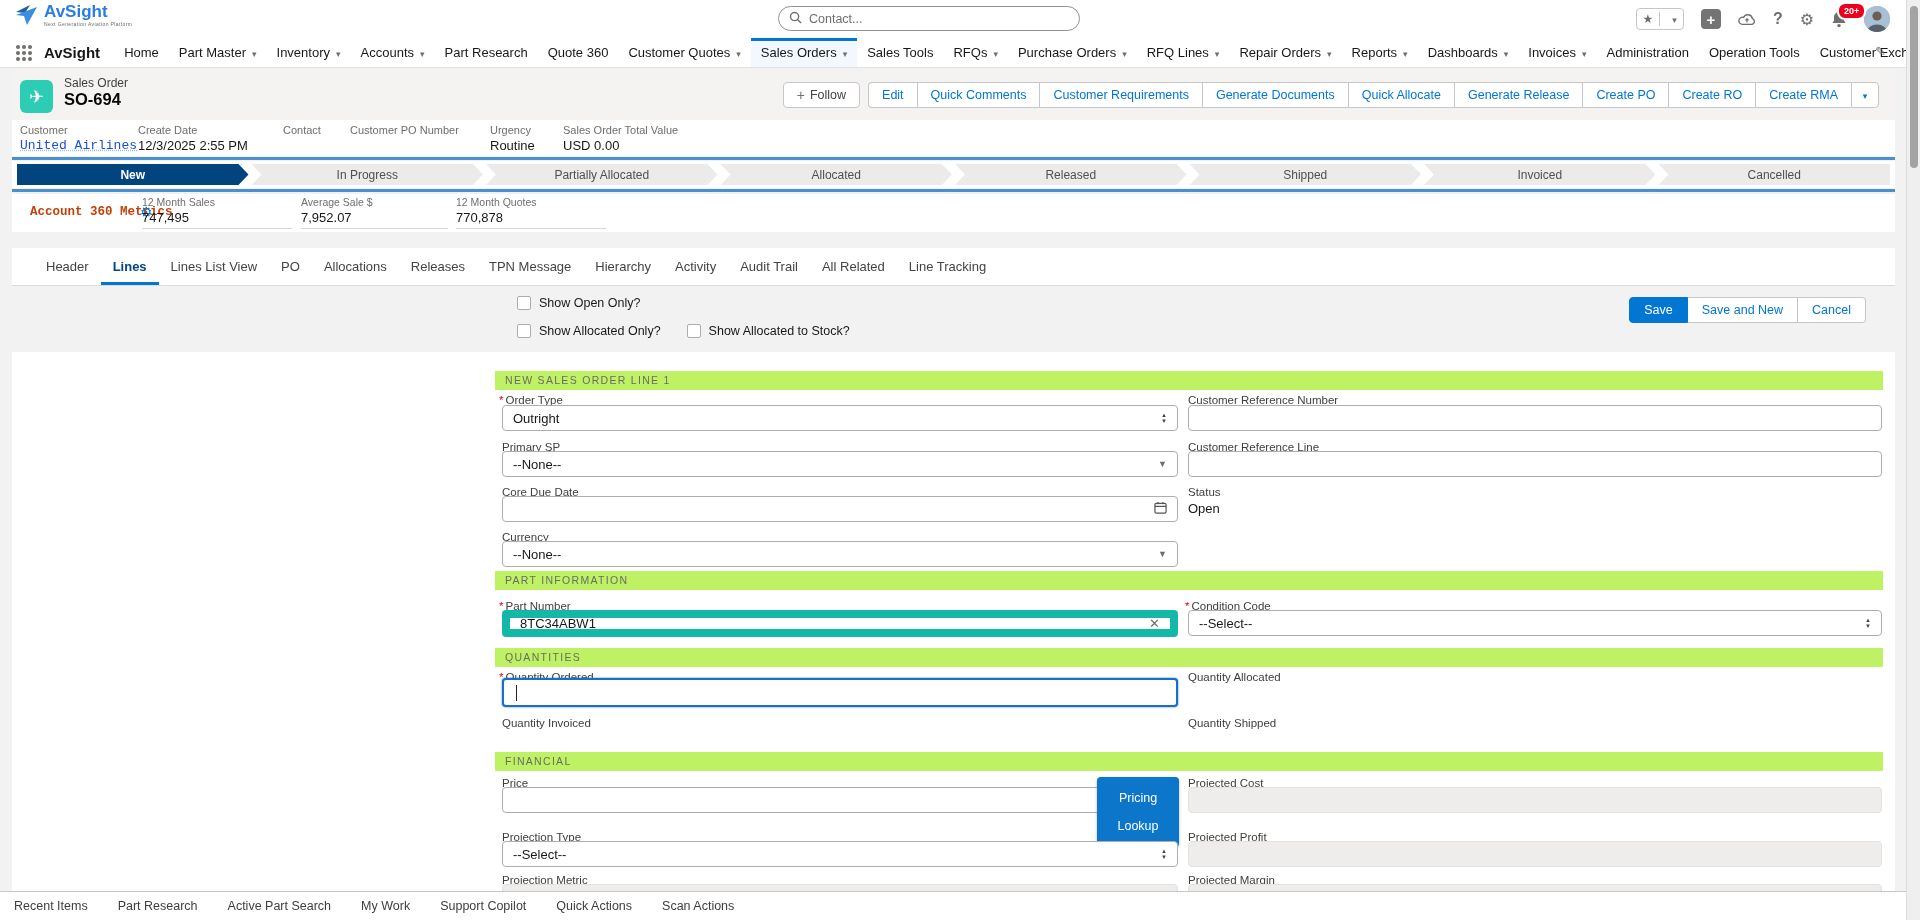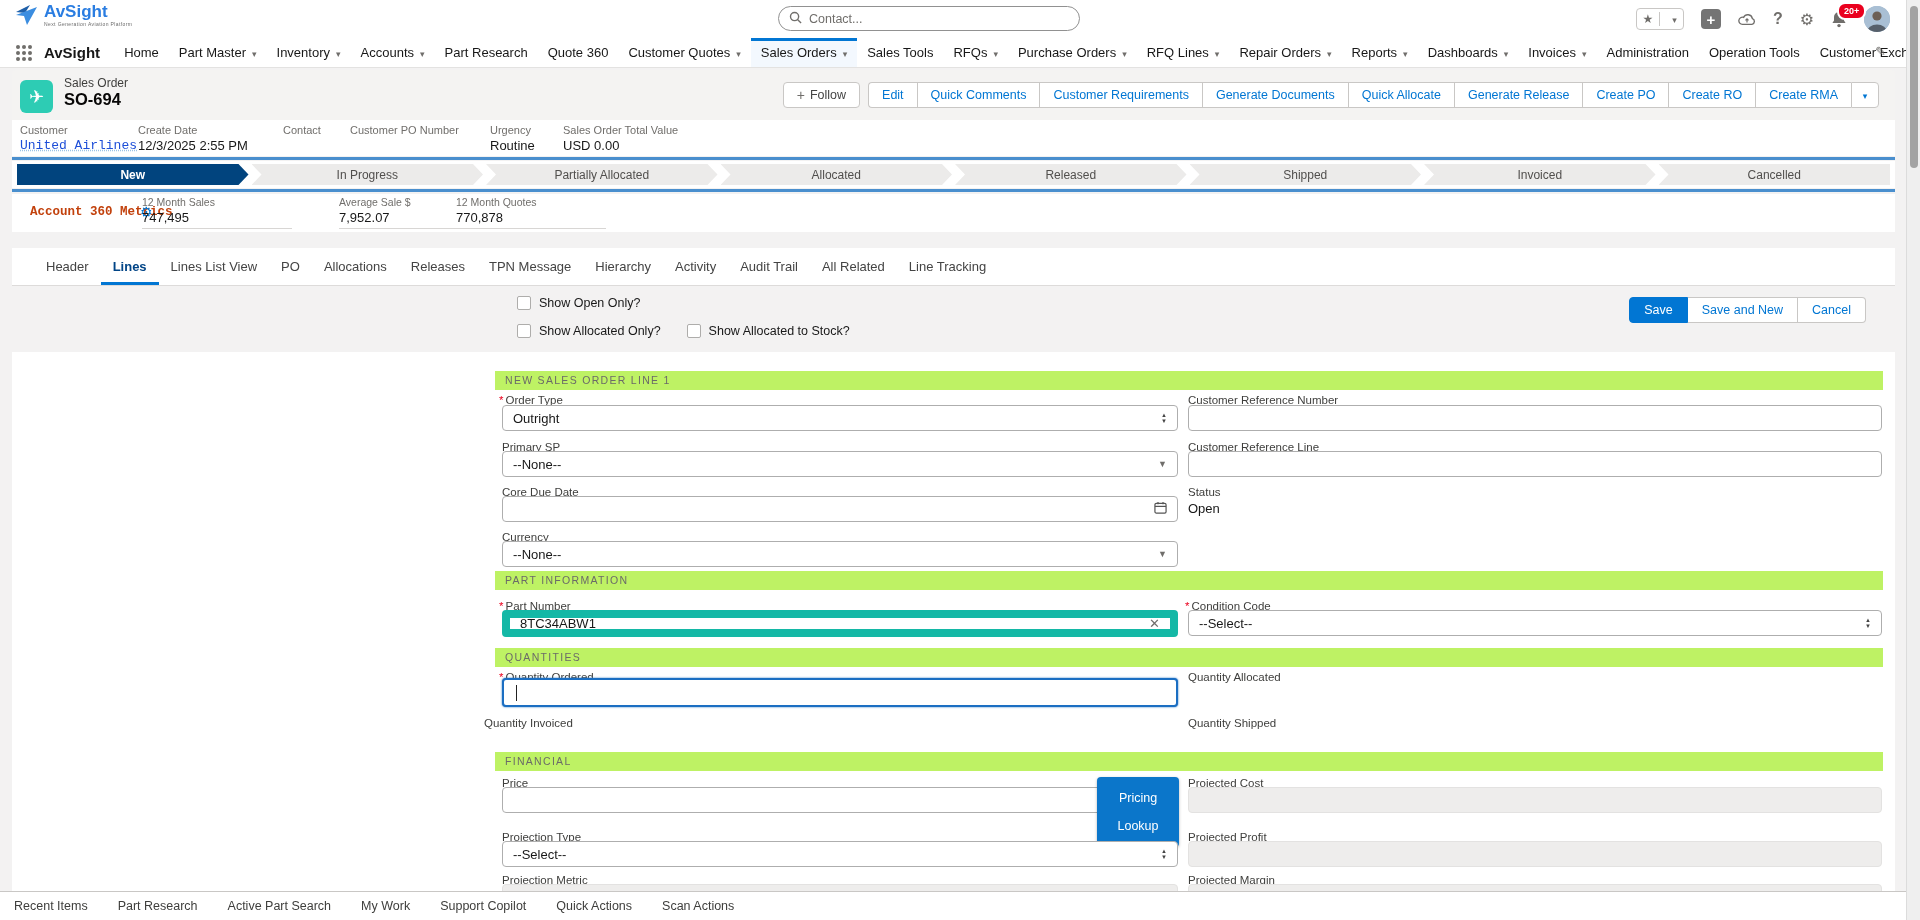--- a/index.html
+++ b/index.html
@@ -356,21 +356,21 @@
   <div class="blue-line" style="top:189px"></div>
 
   <div class="metrics-card">
     <span class="metrics-title">Account 360 Metrics</span>
     <span class="metrics-gear">⚙</span>
     <div id="metrics-items">
         <div class="metric" style="left: 130px; width: 150px;">
           <div class="mlabel">12 Month Sales</div>
           <div class="mvalue">747,495</div>
         </div>
-        <div class="metric" style="left: 289px; width: 147px; margin-left: 38px;">
+        <div class="metric" style="left: 289px; width: 147px;">
           <div class="mlabel">Average Sale $</div>
           <div class="mvalue">7,952.07</div>
         </div>
         <div class="metric" style="left: 444px; width: 150px;">
           <div class="mlabel">12 Month Quotes</div>
           <div class="mvalue">770,878</div>
         </div>
       </div>
   </div>
 
@@ -512,21 +512,21 @@
         </span>
     </div>
     <div class="ctrl focused" style="left:490px; top:430px; width:676px;">
       <span class="caret-bar"></span>
       <span></span>
     </div>
     <div class="fld" style="left:1176px; top:423px;">
       <span class="flabel">Quantity Allocated</span>
     </div>
 
-    <div class="fld" style="left:472px; top:469px;">
+    <div class="fld" style="left:490px; top:469px;">
       <span class="flabel">Quantity Invoiced</span>
     </div>
     <div class="fld" style="left:1176px; top:469px;">
       <span class="flabel">Quantity Shipped</span>
     </div>
 
     <div class="strip" style="top:504px">FINANCIAL</div>
 
     <div class="fld" style="left:490px; top:529px;">
       <span class="flabel">Price</span>

